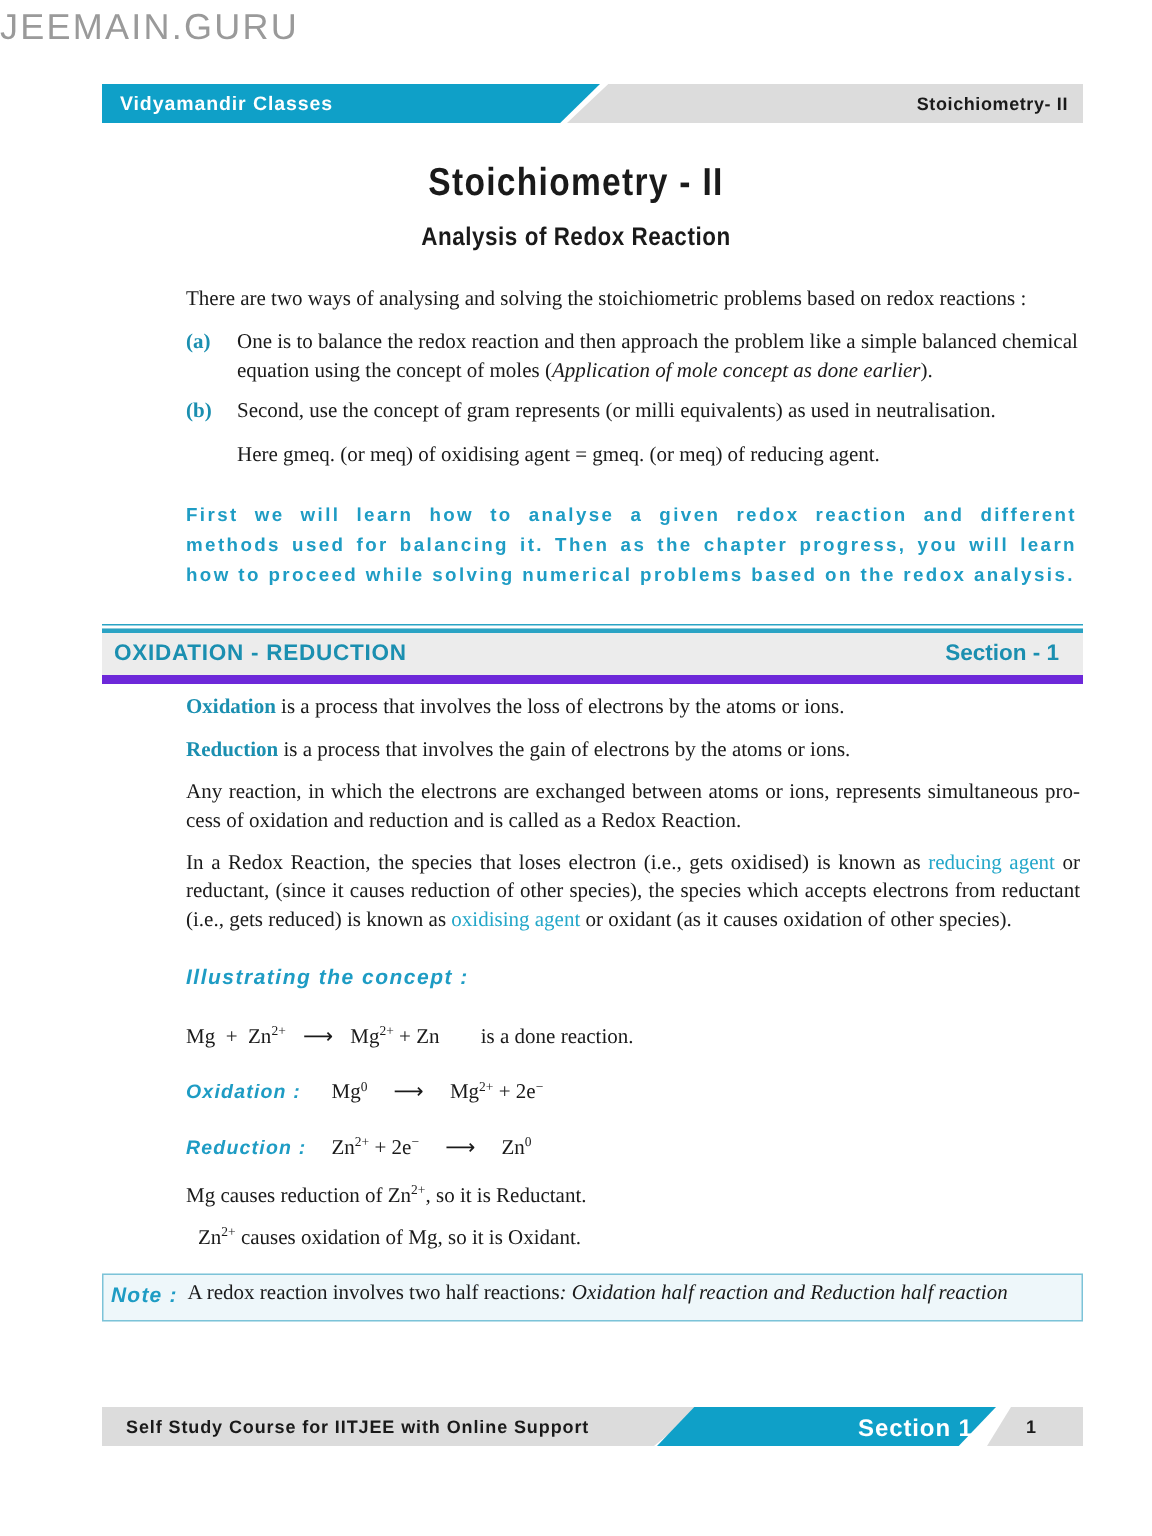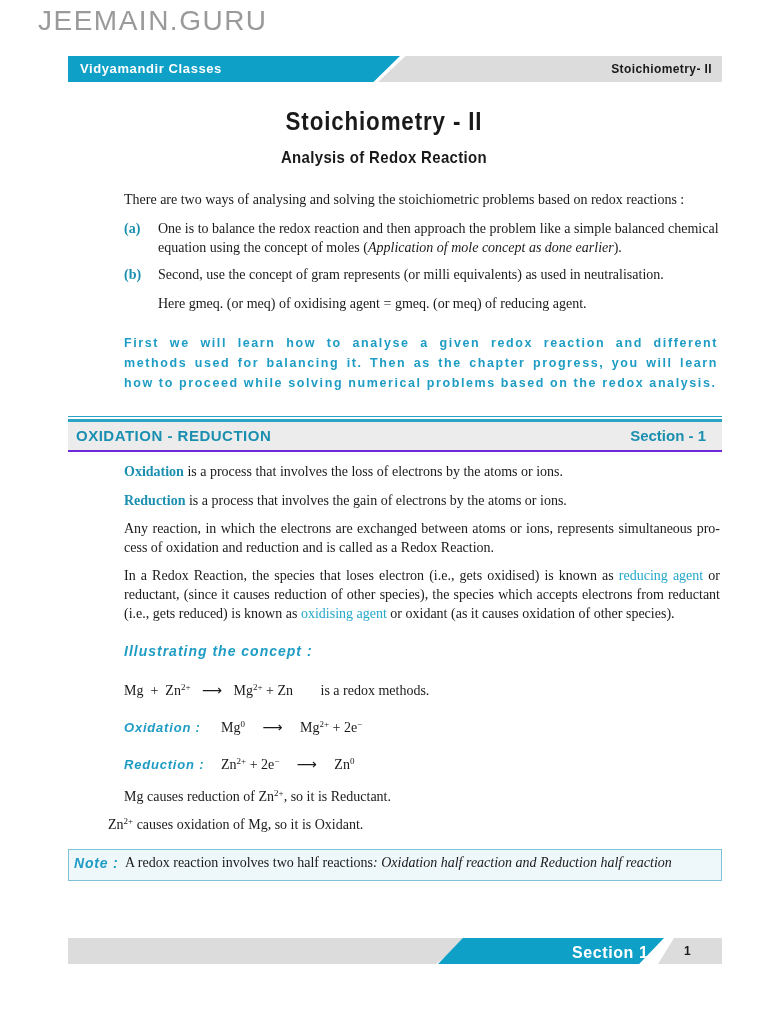--- a/index.html
+++ b/index.html
@@ -2,21 +2,21 @@
 <html><head>
 <meta charset="utf-8">
 <style>
   html, body { margin: 0; padding: 0; }
   body {
     width: 768px; height: 1024px; background: #ffffff; position: relative; overflow: hidden;
     font-family: "Liberation Serif", serif; color: #1a1a1a;
   }
   .watermark {
     position: absolute; left: 0; top: 5px; font-family: "Liberation Sans", sans-serif;
-    font-size: 28px; letter-spacing: 1.5px; color: #9a9a9a; font-weight: normal; padding-left: 38px;
+    font-size: 24px; letter-spacing: 1.5px; color: #9a9a9a; font-weight: normal;
   }
   
   .hdr { position: absolute; left: 68px; top: 56px; width: 654px; height: 26px; }
   .hdr-blue {
     position: absolute; left: 0; top: 0; height: 26px; width: 332px; background: #0fa0c8;
     clip-path: polygon(0 0, 100% 0, 92% 100%, 0 100%);
   }
   .hdr-grey {
     position: absolute; left: 310px; top: 0; height: 26px; right: 0; background: #dcdcdc;
     clip-path: polygon(8% 0, 100% 0, 100% 100%, 0 100%);
@@ -43,21 +43,21 @@
   .lbl { color: #1b8fb0; font-weight: bold; }
   .blue { color: #1b9fc4; }
   .blue-link { color: #23a7c9; }
   .intro-blue {
     position: absolute; left: 124px; top: 333px; width: 594px; font-family: "Liberation Sans", sans-serif;
     font-size: 12.5px; font-weight: bold; color: #1e9cc4; line-height: 20px; letter-spacing: 1.6px;
     text-align: justify;
   }
   .sec-bar {
     position: absolute; left: 68px; top: 419px; width: 654px; height: 28px; background: #ececec;
-    border-top: 3px solid #2aa3c4; border-bottom: 2px solid #6d28d9;
+    border-top: 3px solid #2aa3c4; border-bottom: 6px solid #6d28d9;
   }
   .sec-bar::before {
     content: ""; position: absolute; left: 0; right: 0; top: -6px; height: 1px; background: #2aa3c4;
   }
   .sec-left {
     position: absolute; left: 8px; top: 5px; font-family: "Liberation Sans", sans-serif; font-weight: bold;
     font-size: 15px; color: #1b8fb0; letter-spacing: 0.5px;
   }
   .sec-right {
     position: absolute; right: 16px; top: 5px; font-family: "Liberation Sans", sans-serif; font-weight: bold;
@@ -162,21 +162,21 @@
 <div class="italic-head">Illustrating the concept :</div>
 
 <div class="eq" style="left:124px; top:682px;">
   <span>Mg</span>
   &nbsp;<span>+</span>&nbsp;
   <span>Zn</span><sup>2+</sup>
   <span class="arr">⟶</span>
   <span>Mg</span><sup>2+</sup>
   <span>+</span>
   <span>Zn</span>
-  <span style="margin-left:24px;">is a redox methods.</span>
+  <span style="margin-left:24px;">is a done reaction.</span>
 </div>
 
 <div class="eq-label" style="top:720px;">Oxidation :</div>
 <div class="eq" style="left:221px; top:719px;">
   <span>Mg</span><sup>0</sup>
   <span class="arr" style="margin:0 6px;">⟶</span>
   <span>Mg</span><sup>2+</sup>
   <span>+</span>
   <span>2e</span><sup>−</sup>
 </div>
@@ -187,30 +187,31 @@
   <span>+</span>
   <span>2e</span><sup>−</sup>
   <span class="arr" style="margin:0 6px;">⟶</span>
   <span>Zn</span><sup>0</sup>
 </div>
 
 <div class="p" style="left:124px; top:784px;">
   <span>Mg causes reduction of Zn</span><sup>2+</sup><span>, so it is Reductant.</span>
 </div>
 
-<div class="p" style="left:108px; top:812px;text-align:right;">
+<div class="p" style="left:132px; top:812px;text-align:right;">
   <span>Zn</span><sup>2+</sup><span> causes oxidation of Mg, so it is Oxidant.</span>
 </div>
 
 <div class="note">
   <span class="note-label">Note :</span>
   <span class="note-text">
     <span>A redox reaction involves two half reactions</span><i>: Oxidation half reaction and Reduction half reaction</i>
   </span>
 </div>
 
 <div class="ftr">
   <div class="ftr-grey1"></div>
   <div class="ftr-blue"></div>
   <div class="ftr-grey2"></div>
+  <span class="ftr-left">Self Study Course for IITJEE with Online Support</span>
   <span class="ftr-mid">Section 1</span>
   <span class="ftr-page">1</span>
 </div>
 
 </body></html>

